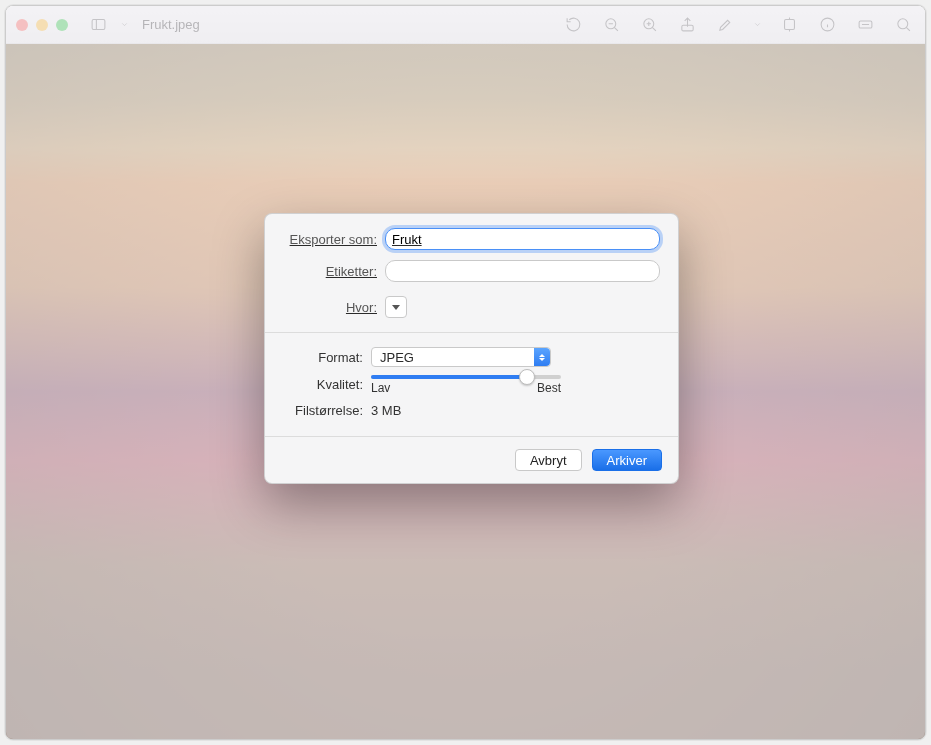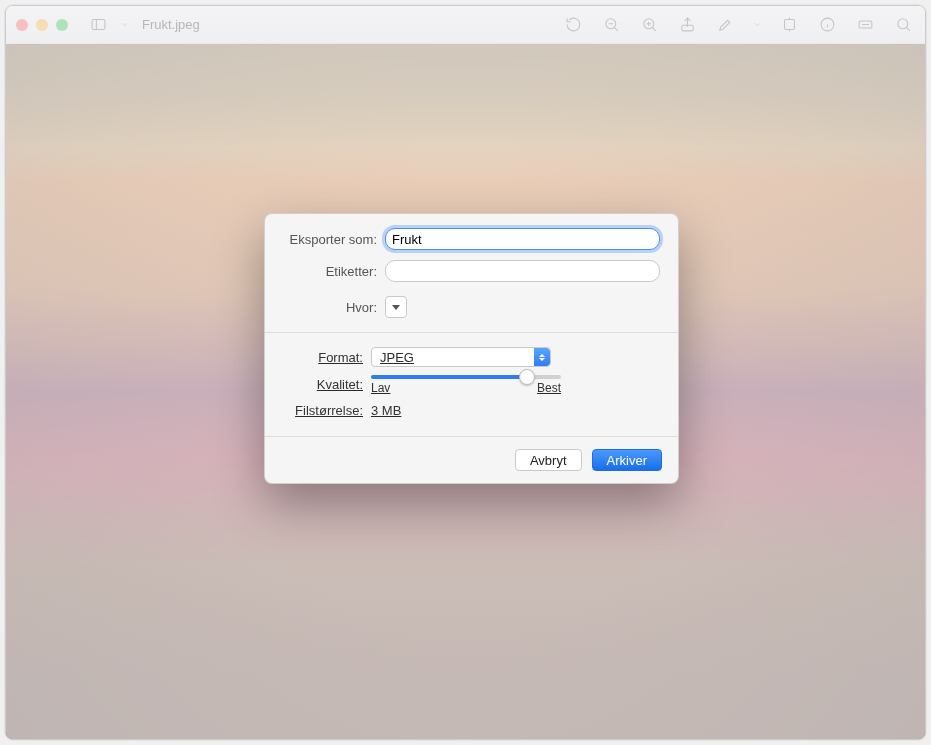--- a/index.html
+++ b/index.html
@@ -55,21 +55,21 @@
   width: 415px;
   background: #f5f5f6;
   border: 1px solid rgba(0,0,0,0.15);
   border-radius: 8px;
   box-shadow: 0 20px 50px rgba(0,0,0,0.35);
   overflow: hidden;
   font-size: 13px;
   color: #2a2a2a;
 }
 .dlg-section { padding: 14px 18px; }
-.row { display: flex; align-items: center; margin-bottom: 10px; }
+.row { display: flex; align-items: center; margin-bottom: 10px; text-decoration: underline; }
 .row:last-child { margin-bottom: 0; }
 .lbl { width: 102px; text-align: right; color: #555; padding-right: 8px; font-size: 13px;}
 .field { flex: 1; display: flex; align-items: center; gap: 6px;}
 input[type=text] {
   flex: 1; height: 22px; border: 1px solid #c9c9c9; border-radius: 10px;
   padding: 0 6px; font-size: 13px; background: #fff;
 }
 input[type=text].focused {
   border: 1px solid #4a90f7;
   box-shadow: 0 0 0 3px rgba(74,144,247,0.35);
@@ -88,21 +88,21 @@
 .sel .endcap::before { content:""; width:0;height:0;border-left:3px solid transparent;border-right:3px solid transparent;border-bottom:3.5px solid #fff; margin-bottom:1px;}
 .sel .endcap::after { content:""; width:0;height:0;border-left:3px solid transparent;border-right:3px solid transparent;border-top:3.5px solid #fff;}
 .folder-icon { width:16px;height:13px;background:#69b5f7;border-radius:2px;position:relative;margin-right:6px;}
 .folder-icon::before{content:"";position:absolute;top:-3px;left:0;width:7px;height:3px;background:#69b5f7;border-radius:2px 2px 0 0;}
 .expand-btn {
   width:22px;height:22px;border:1px solid #c9c9c9;border-radius:4px;background:#fff;
   display:flex;align-items:center;justify-content:center;
 }
 .expand-btn::after{content:"";width:0;height:0;border-left:4px solid transparent;border-right:4px solid transparent;border-top:5px solid #555;}
 .divider { height:1px; background:#dcdcdc; }
-.fmt-section { padding: 14px 24px 12px 24px; text-decoration: underline;}
+.fmt-section { padding: 14px 24px 12px 24px;}
 .fmt-row { display:flex; align-items:center; margin-bottom:6px;}
 .fmt-lbl { width:82px; text-align:right; padding-right:8px; color:#333; font-size:13px;}
 .fmt-val { flex:1; color:#333;}
 .fmt-sel { width:180px; height:20px; background:#fff;border:1px solid #c9c9c9;border-radius:4px;display:flex;align-items:center;padding:0 4px 0 8px;position:relative;}
 .fmt-sel .endcap{ position:absolute;right:0;top:0;bottom:0;width:16px;background:linear-gradient(#5aa4ff,#2f7df2);border-radius:0 4px 4px 0;display:flex;flex-direction:column;align-items:center;justify-content:center;}
 .fmt-sel .endcap::before{content:"";width:0;height:0;border-left:3px solid transparent;border-right:3px solid transparent;border-bottom:3px solid #fff;margin-bottom:1px;}
 .fmt-sel .endcap::after{content:"";width:0;height:0;border-left:3px solid transparent;border-right:3px solid transparent;border-top:3px solid #fff;}
 .slider-wrap { flex:1; position:relative; padding-top:2px;}
 .slider-track { height:4px; background:#d0d0d0; border-radius:2px; position:relative; width:190px;}
 .slider-fill { position:absolute; left:0; top:0; bottom:0; background:#2f7df2; border-radius:2px; }

